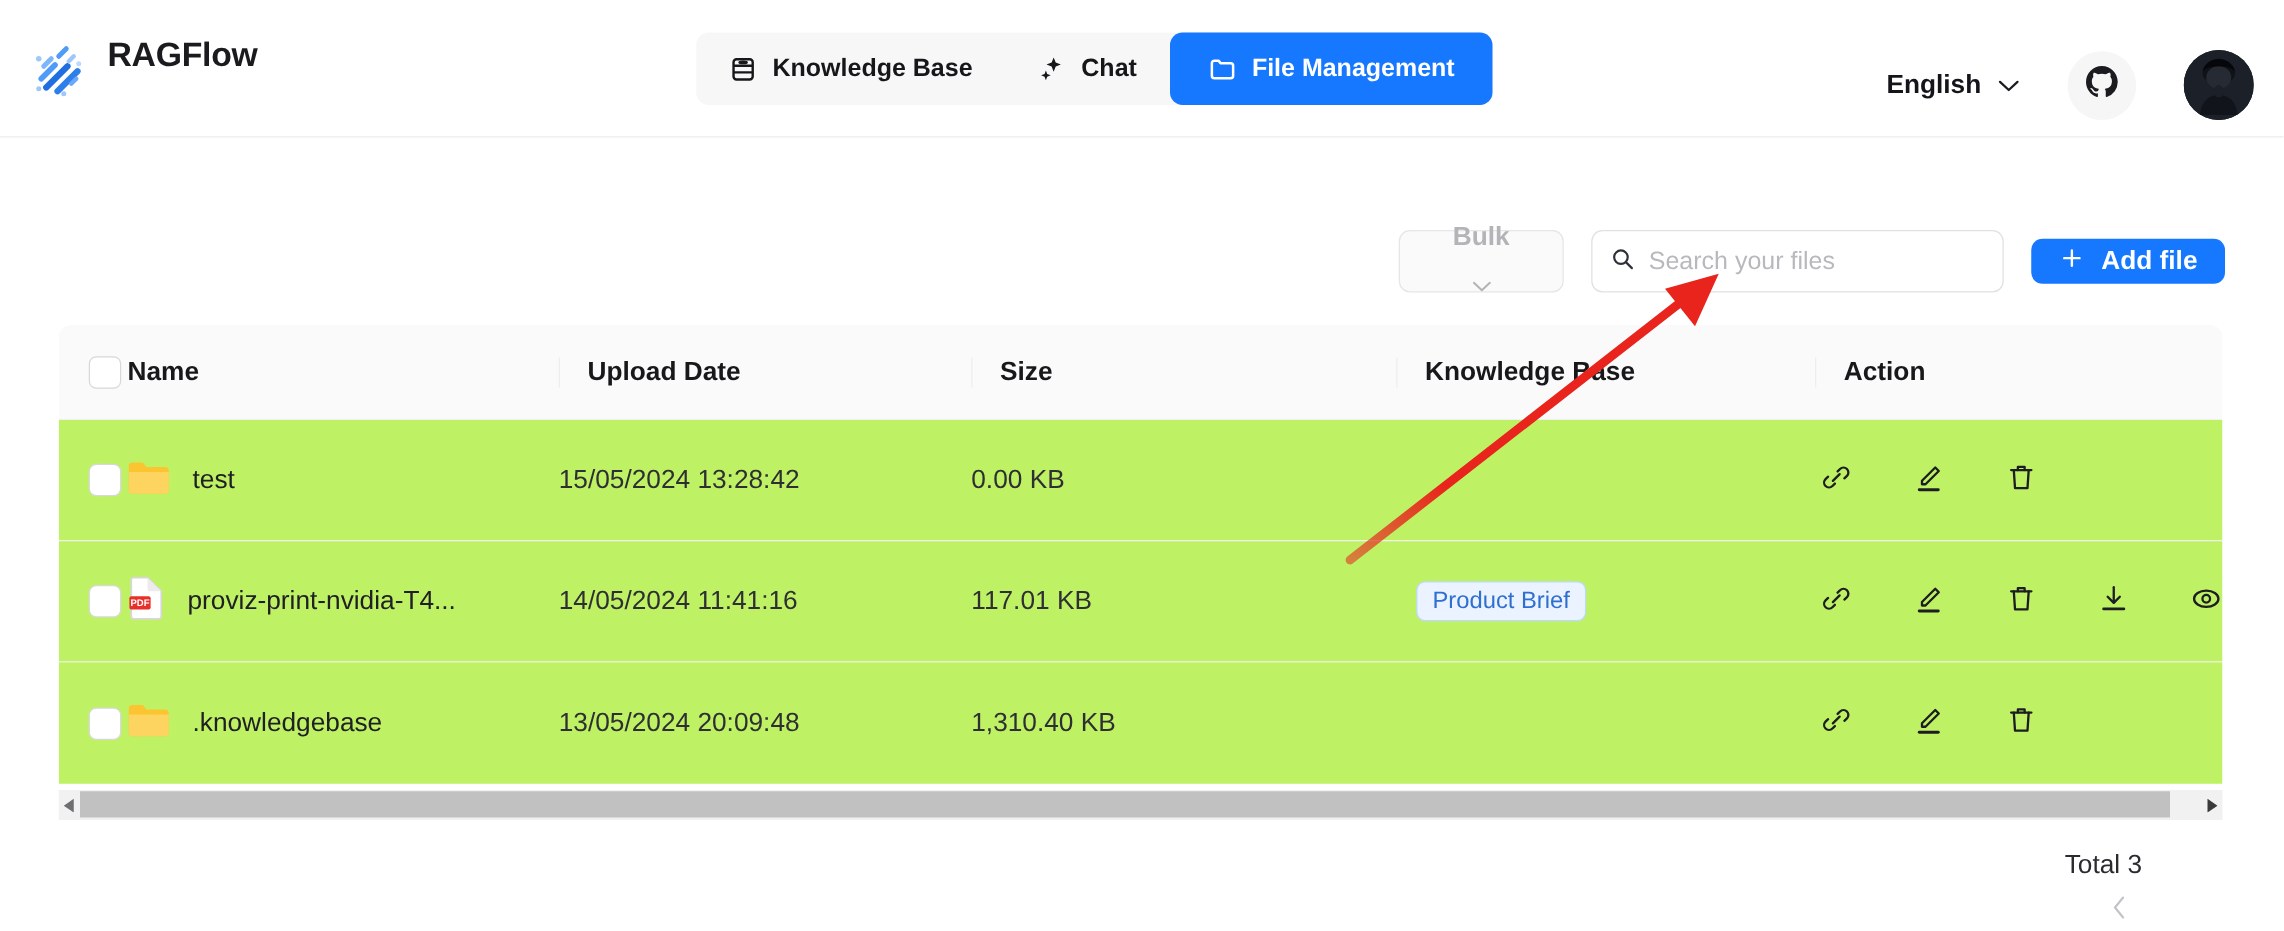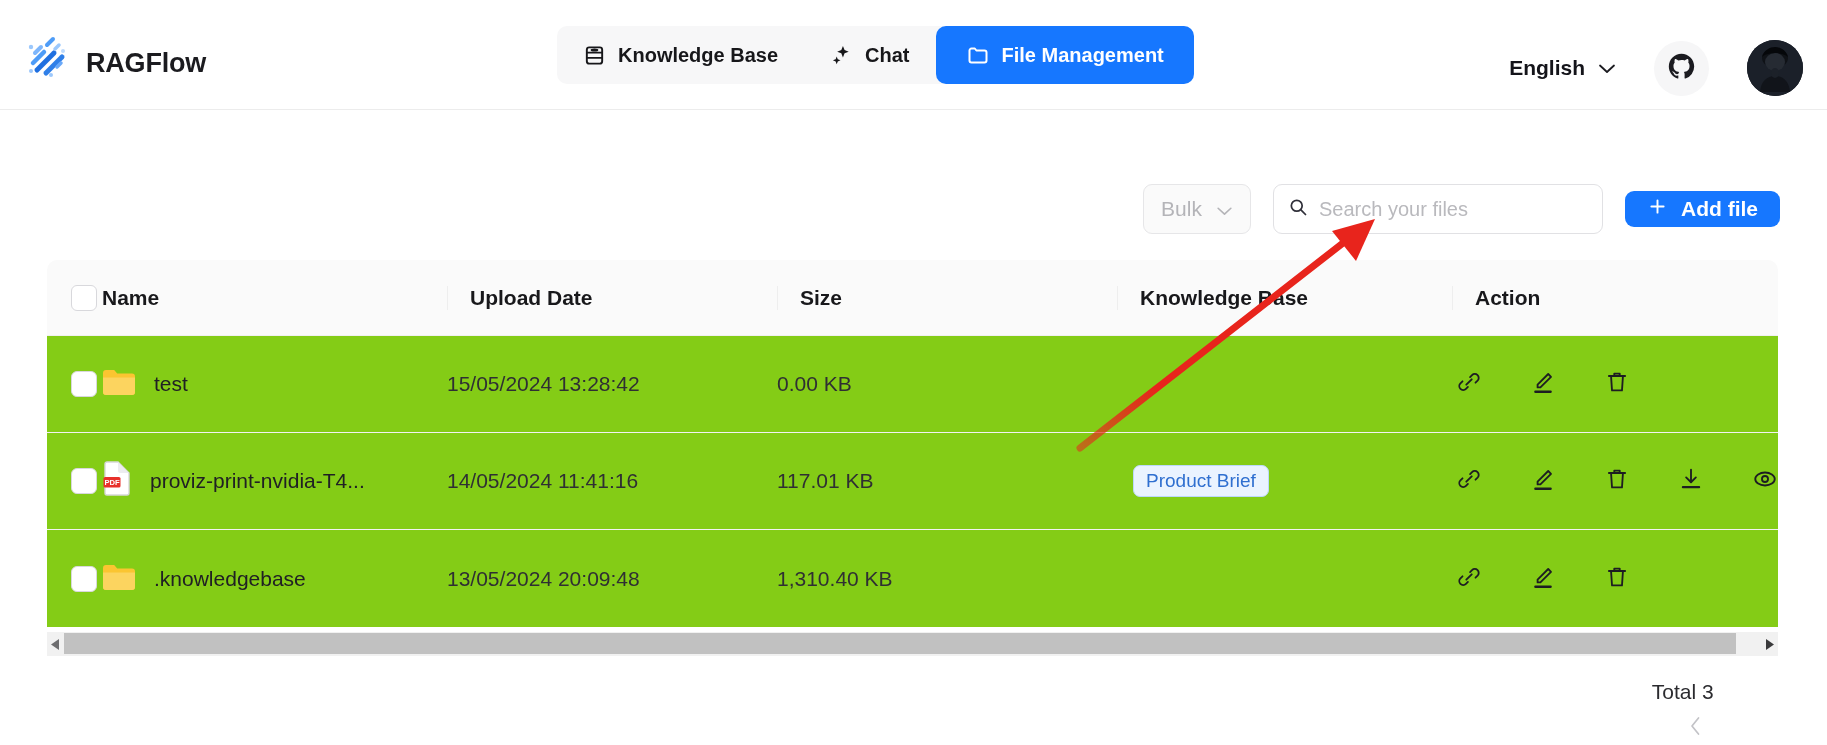--- a/index.html
+++ b/index.html
@@ -14,21 +14,21 @@
   
   .header {
     position: absolute; top: 0; left: 0;
     width: 1827px; height: 110px;
     background: #ffffff;
     border-bottom: 1px solid #ececec;
     display: flex; align-items: center;
   }
   .brand {
     position: absolute; left: 22px; top: 29px;
-    display: flex; align-items: flex-end; gap: 14px;
+    display: flex; align-items: flex-start; gap: 14px;
   }
   .brand-logo { width: 50px; height: 50px; display: block; }
   .brand-name {
     font-size: 27px; font-weight: 700; color: #1b1b1f; letter-spacing: -0.2px;
   }
 
   .nav {
     position: absolute; left: 557px; top: 26px;
     height: 58px;
     background: #f7f7f8;
@@ -66,24 +66,24 @@
     box-shadow: inset 0 0 0 1px rgba(0,0,0,.25);
   }
   .avatar svg { position: absolute; inset: 0; }
 
   
   .toolbar {
     position: absolute; top: 184px; right: 47px;
     display: flex; align-items: center; gap: 22px;
   }
   .bulk-btn {
-    width: 108px; height: 50px; border: 1px solid #e6e6e8; border-radius: 9px;
+    width: 132px; height: 50px; border: 1px solid #e6e6e8; border-radius: 9px;
     background: #fafafa; color: #b4b4b8;
     display: flex; align-items: center; justify-content: center; gap: 14px;
-    font-size: 21px; font-weight: 400; cursor: pointer;
+    font-size: 21px; font-weight: 700; cursor: pointer; flex-direction: column;
   }
   .search-box {
     width: 330px; height: 50px; border: 1px solid #e1e1e4; border-radius: 9px;
     background: #ffffff; display: flex; align-items: center; gap: 11px;
     padding: 0 14px; cursor: text;
   }
   .search-input {
     border: 0; outline: 0; background: transparent; flex: 1;
     font-family: "Liberation Sans", sans-serif; font-size: 20px; color: #2a2a2e;
   }
@@ -102,21 +102,21 @@
     overflow: hidden;
   }
   .thead {
     height: 76px; background: #fafafa;
     border-top-left-radius: 10px; border-top-right-radius: 10px;
     display: flex; align-items: center;
     border-bottom: 1px solid #f0f0f0;
   }
   .row {
     height: 97px; display: flex; align-items: center;
-    background: #84cc16; border-bottom: 1px solid #f2f2f2;
+    background: #bef264; border-bottom: 1px solid #f2f2f2;
   }
   .row:last-child { border-bottom: 0; }
 
   .c-check { width: 55px; flex: none; display: flex; align-items: center; justify-content: center; padding-left: 18px;}
   .c-name  { width: 345px; flex: none; display: flex; align-items: center; gap: 18px; }
   .c-date  { width: 330px; flex: none; }
   .c-size  { width: 340px; flex: none; }
   .c-kb    { width: 335px; flex: none; }
   .c-act   { flex: 1; display: flex; align-items: center; gap: 48px; padding-left: 4px;}
 

